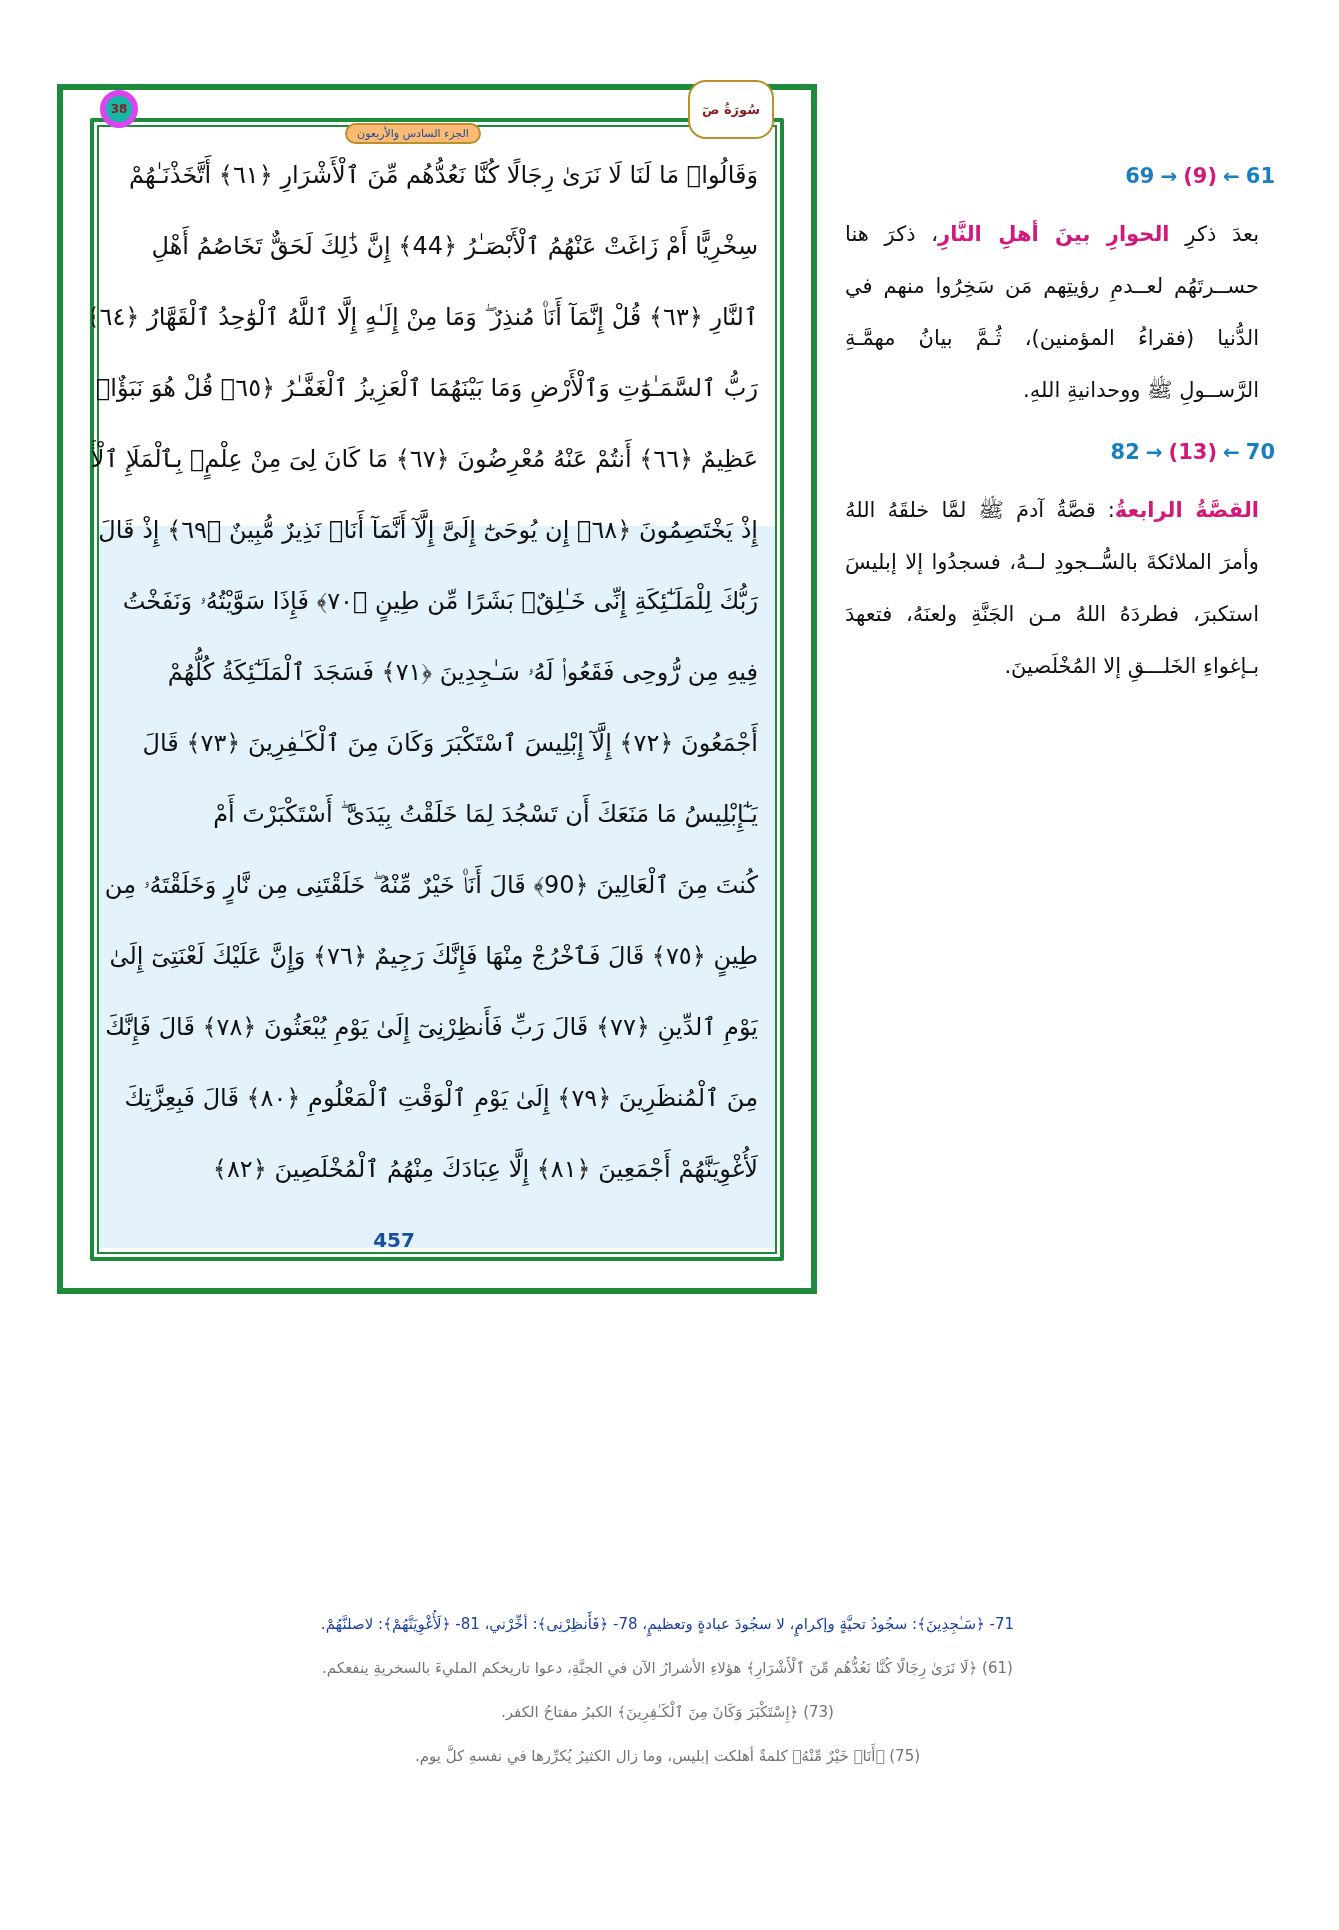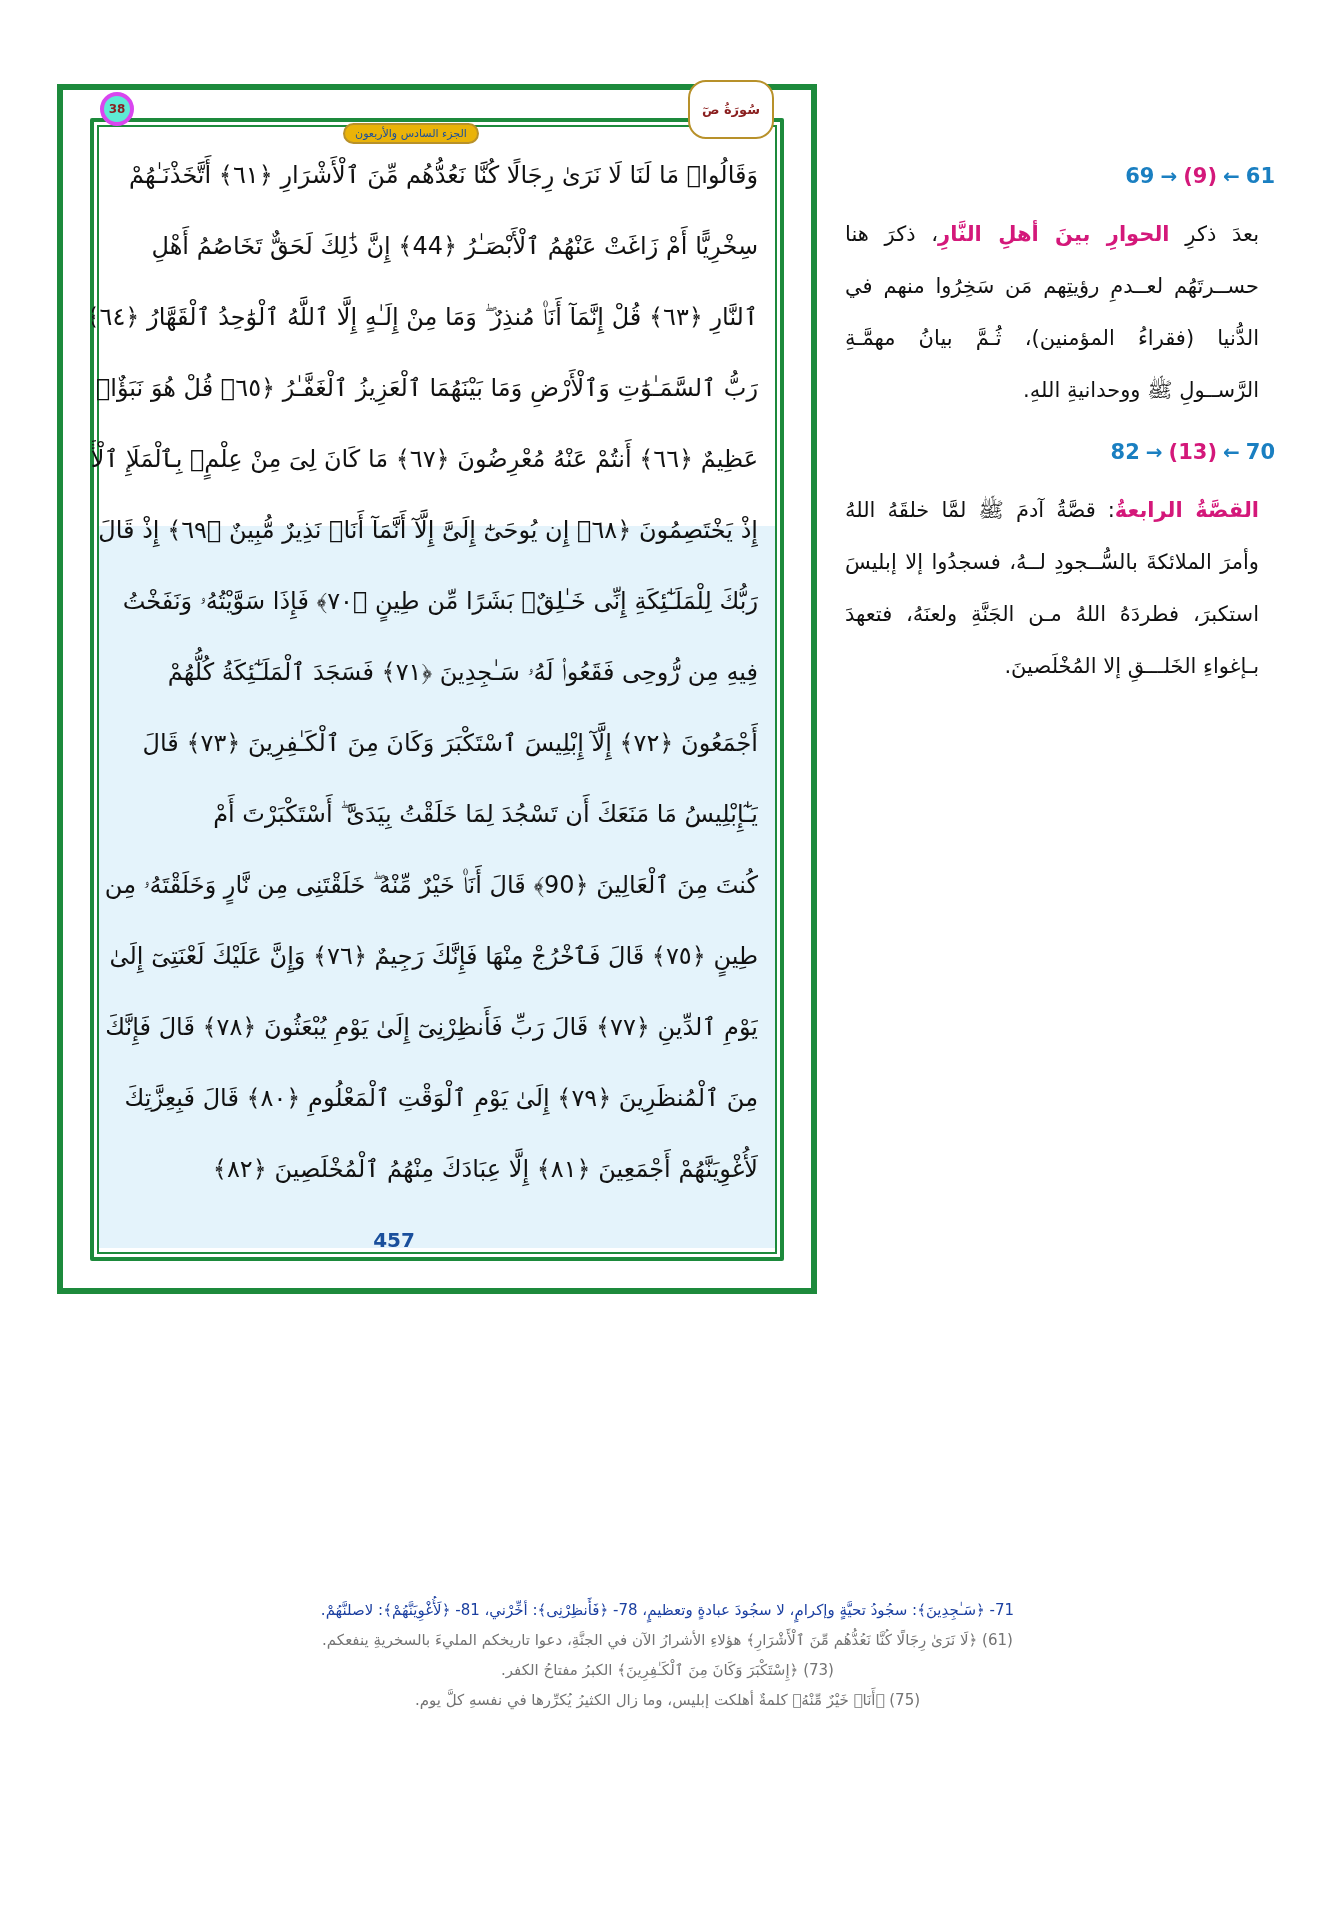--- a/index.html
+++ b/index.html
@@ -75,29 +75,29 @@
     color:#8a1f1f;
     font-weight:bold;
     font-size:13px;
   }
   .juz-label{
     border:2px solid #b8912a;
     border-radius:16px;
     padding:2px 10px;
     font-size:11px;
     color:#1a4f9c;
-    background:#eab308;
+    background:#fdba74;
     margin-top:48px;
   }
   .surah-num{
-    border:4px solid #d946ef;
+    border:6px solid #d946ef;
     border-radius:50%;
     width:26px;height:26px;
     display:flex;align-items:center;justify-content:center;
-    font-size:12px;color:#8a1f1f;background:#5eead4;
+    font-size:12px;color:#8a1f1f;background:#14b8a6;
     font-weight:bold;
   }
 
   
   .ayat{
     position:absolute;
     left:92px;top:140px;
     width:666px;
     direction:rtl;
     text-align:justify;
@@ -165,21 +165,21 @@
   .footnotes{
     position:absolute;
     left:60px;top:1595px;
     width:1215px;
     direction:rtl;
     text-align:right;
     color:#1b3fa0;
     font-size:15px;
     line-height:30px;
   }
-  .footnotes .fn{display:block;}
+  .footnotes .fn{display:block;margin-top:14px;}
   .fn-blue{color:#1b3fa0;}
   .fn-pink{color:#737373;}
   .fn-c{text-align:center;}
 </style>
 </head>
 <body>
 
 <div id="page">
 
   <div class="ornament-border"></div>

